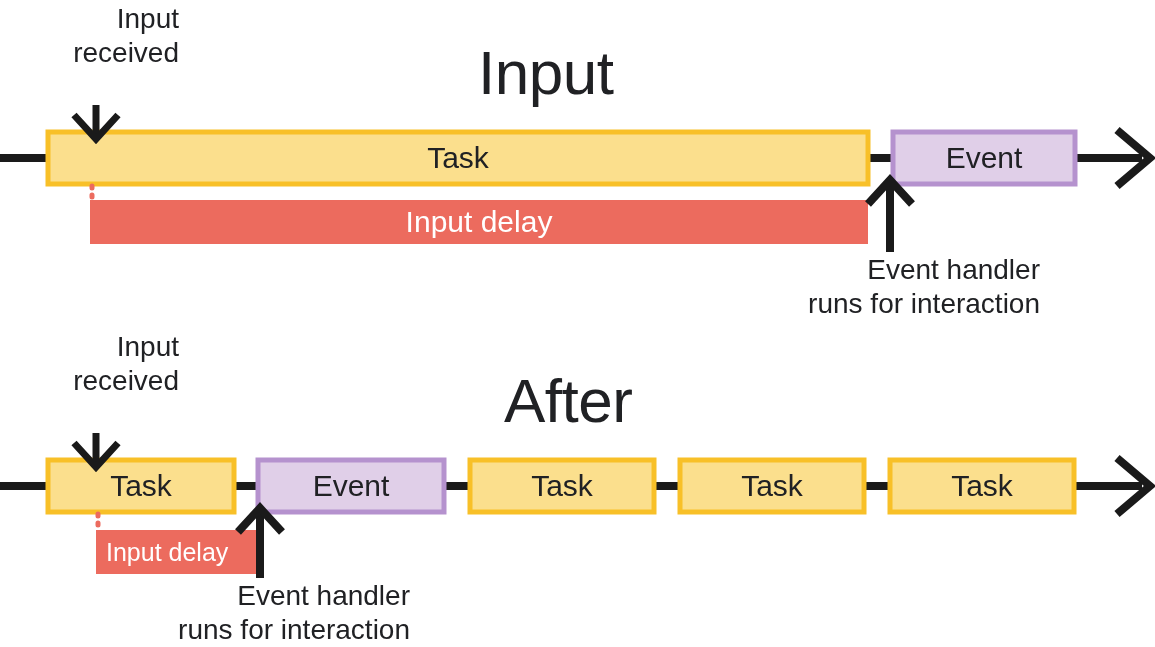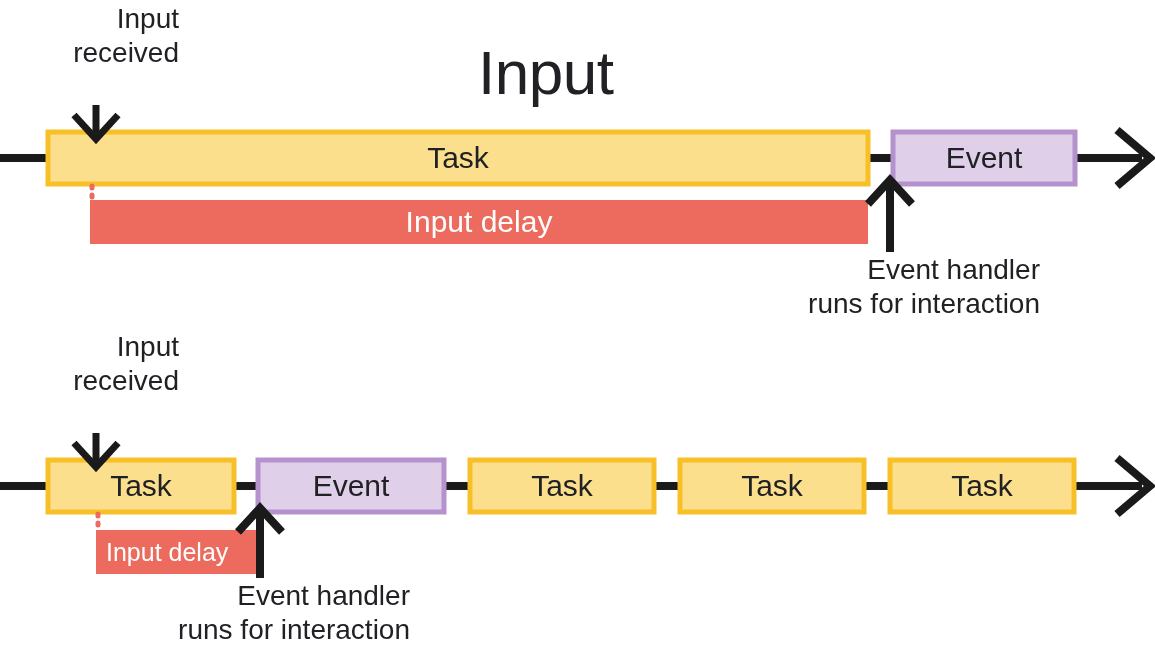--- a/index.html
+++ b/index.html
@@ -134,20 +134,21 @@
 
   <div class="box-label" style="left:48px; top:132px; width:820px; height:52px;">Task</div>
 
   <div class="box-label" style="left:893px; top:132px; width:182px; height:52px;">Event</div>
 
   <div class="box-label" style="left:90px; top:200px; width:778px; height:44px; color:#ffffff;">Input delay</div>
 
   <div class="callout" style="left:740px; top:253px; width:300px;">Event handler
 runs for interaction</div>
 
+  <div class="section-title" style="left:504px; top:370px;">After</div>
 
   <div class="callout" style="left:14px; top:330px; width:165px;">Input
 received</div>
 
   <div class="box-label" style="left:48px; top:460px; width:186px; height:52px;">Task</div>
 
   <div class="box-label" style="left:258px; top:460px; width:186px; height:52px;">Event</div>
 
   <div class="box-label" style="left:470px; top:460px; width:184px; height:52px;">Task</div>
 

